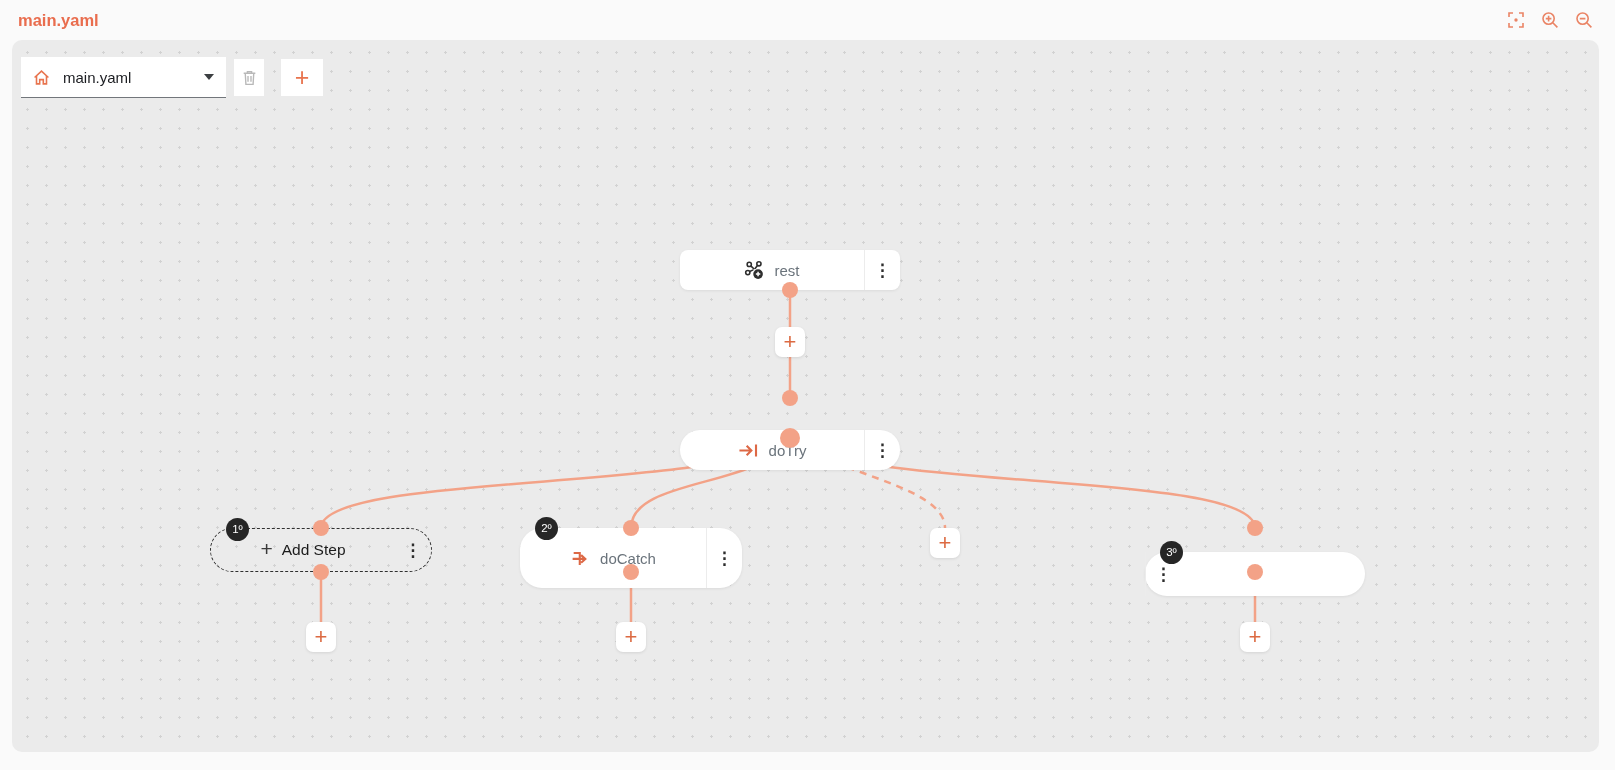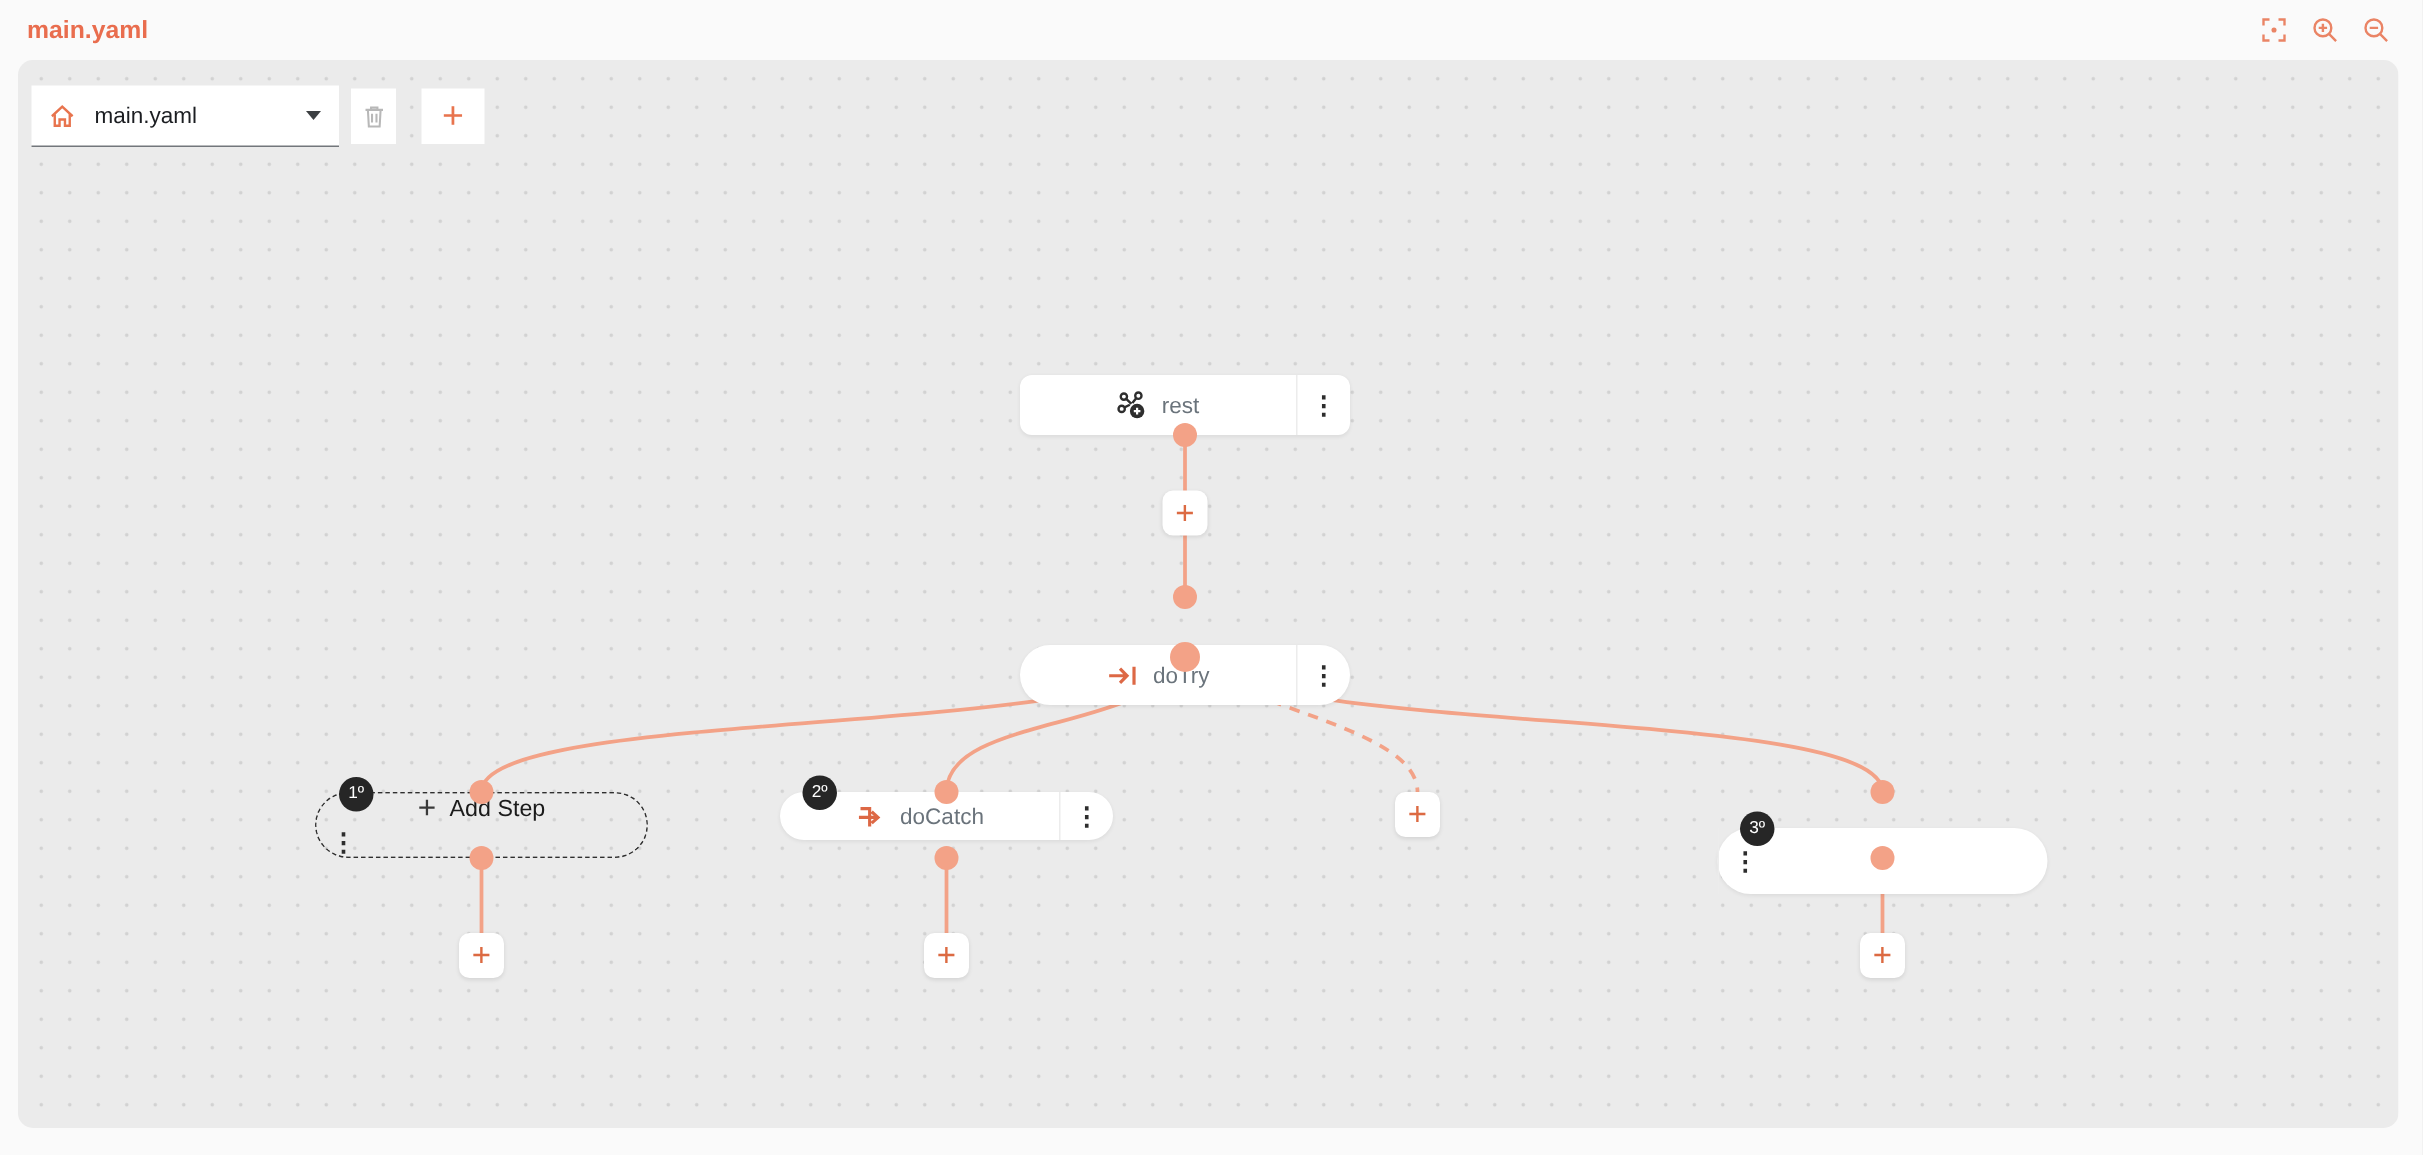--- a/index.html
+++ b/index.html
@@ -61,21 +61,20 @@
   }
   .node-label{ font-size:15px; color:#6a737b; }
   .node-kebab{
     width:36px; display:flex; align-items:center; justify-content:center;
     border-left:1px solid #ececec; color:#2d2d2d; font-size:17px; font-weight:700;
     cursor:pointer; user-select:none;
   }
   .node-placeholder{
     background:transparent; box-shadow:none;
     border:1.5px dashed #2f2f2f;
-    flex-direction:column;
   }
   .node-placeholder .node-kebab{ border-left:none; }
   .node-placeholder .node-label{ color:#1b1b1b; font-weight:500; font-size:15.5px; }
   .ph-plus{ color:#3a3a3a; font-size:21px; font-weight:300; margin-top:-2px; }
   .badge{
     position:absolute; left:15px; top:-11.5px; width:23px; height:23px;
     border-radius:50%; background:#262626; color:#fff; font-size:11.5px;
     display:flex; align-items:center; justify-content:center;
   }
 
@@ -183,21 +182,21 @@
 
   <div class="node node-placeholder" style="left:198px; top:488px; width:222px; height:44px;">
     <span class="badge">1º</span>
     <span class="node-body">
       <span class="ph-plus">+</span>
       <span class="node-label">Add Step</span>
     </span>
     <span class="node-kebab">⋮</span>
   </div>
 
-  <div class="node" style="left:508px; top:488px; width:222px; height:32px;">
+  <div class="node" style="left:508px; top:488px; width:222px; height:60px;">
     <span class="badge">2º</span>
     <span class="node-body">
       <svg width="21" height="17" viewBox="0 0 20 16" fill="none" stroke="#dd6845" stroke-width="2">
         <path d="M3.5 2.8 H9.3 M9.3 1.8 V14.2 M2.5 8.4 H13.8 M10.6 4.8 L14.6 8.4 L10.6 12"></path>
       </svg>
       <span class="node-label">doCatch</span>
     </span>
     <span class="node-kebab">⋮</span>
   </div>
 

